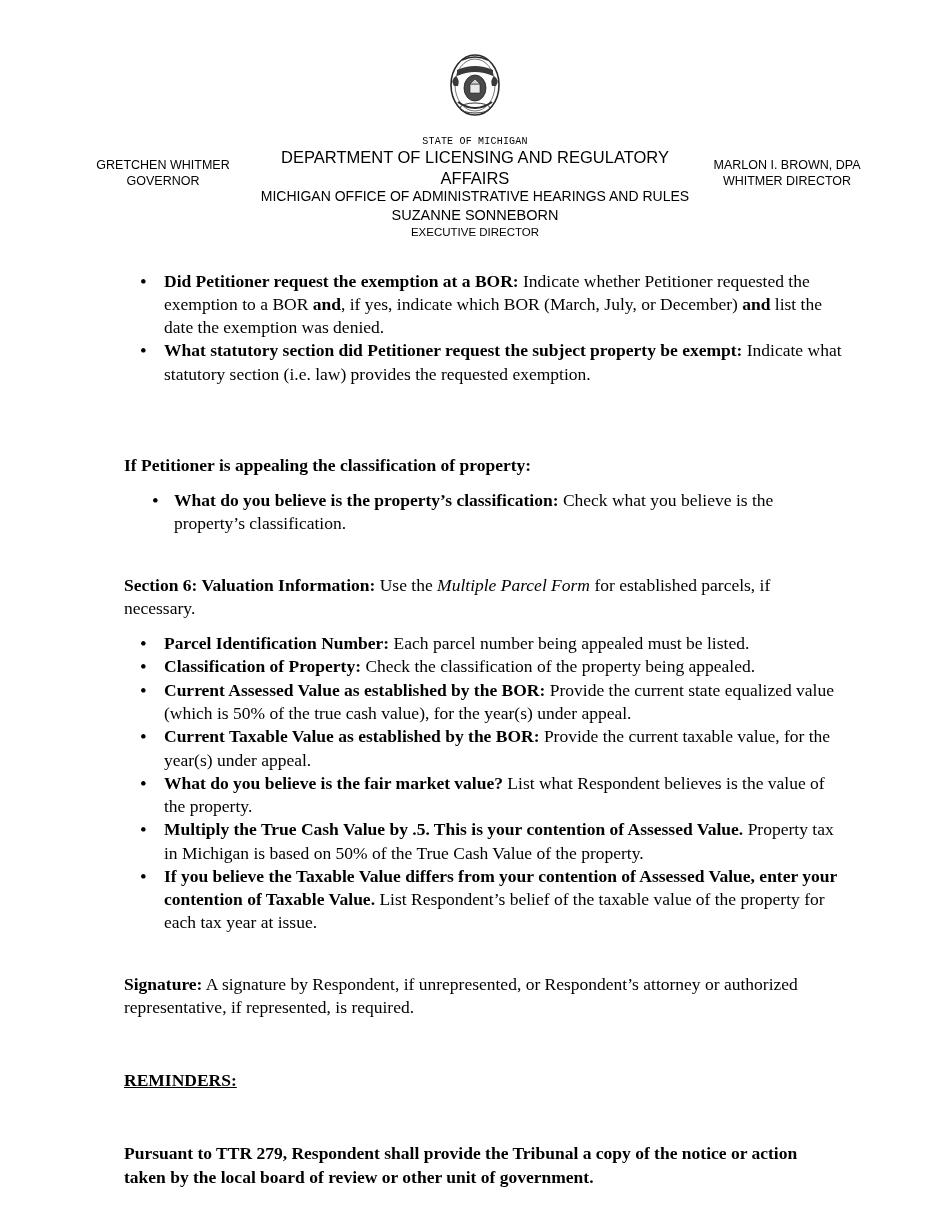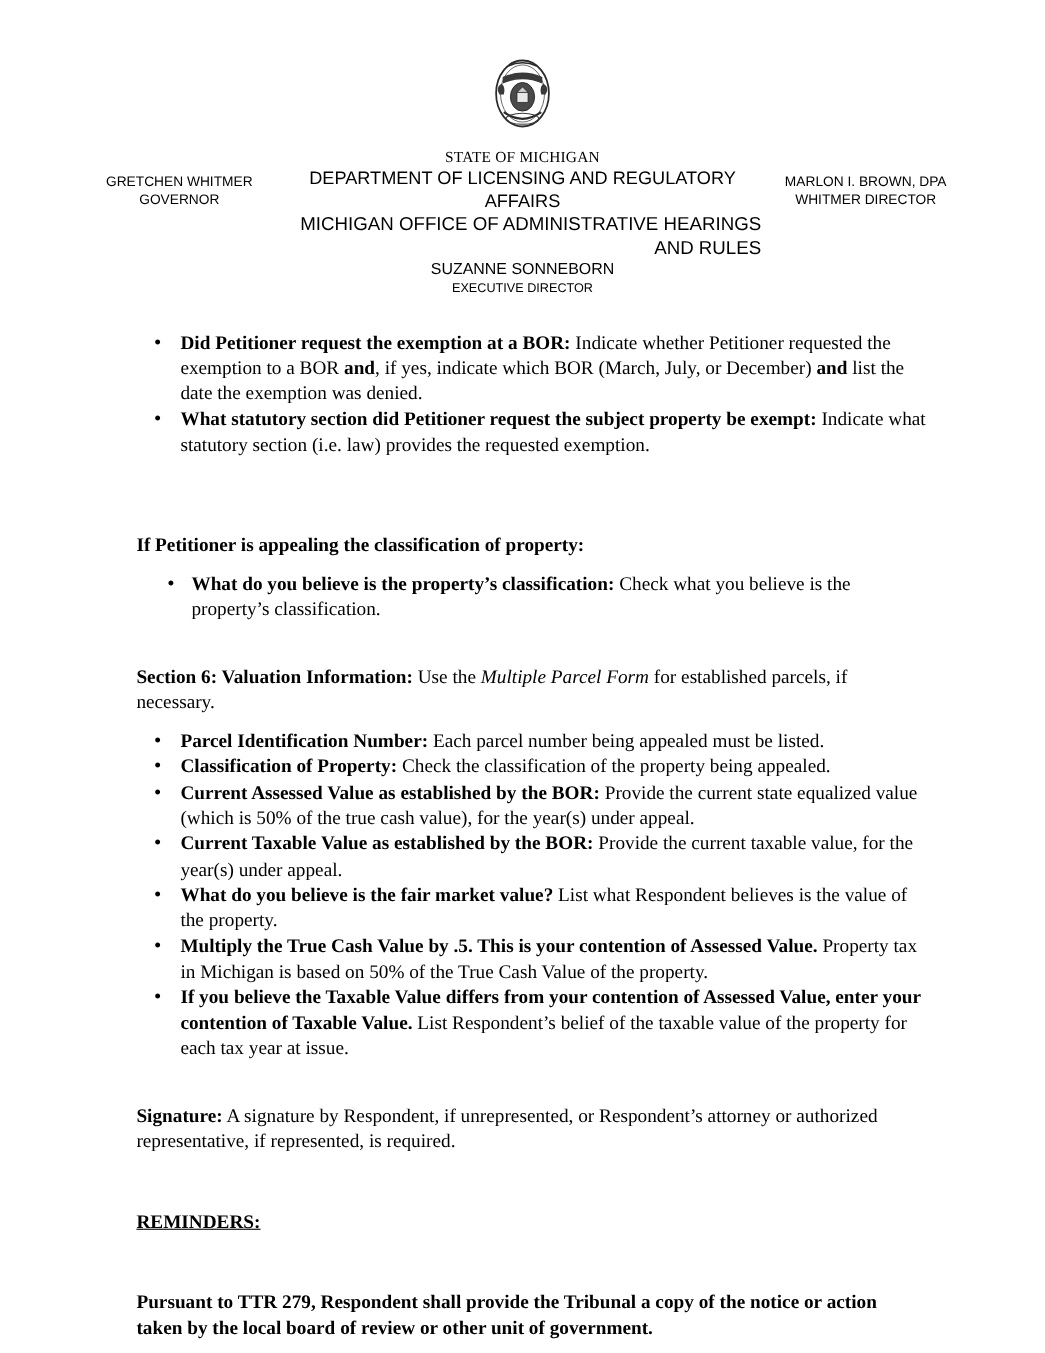--- a/index.html
+++ b/index.html
@@ -50,32 +50,31 @@
     line-height: 1.25;
     text-align: center;
     padding-top: 22px;
   }
   .head-center {
     flex: 1;
     text-align: center;
     font-family: "Liberation Sans", sans-serif;
   }
   .state-line {
-    font-family: Liberation Serif, serif;
-    font-size: 14px;
+    font-family: Liberation Mono, monospace;
+    font-size: 10px;
     letter-spacing: 0.2px;
   }
   .dept-line {
     font-size: 16.5px;
     line-height: 1.25;
   }
   .office-line {
-    font-size: 17px;
+    font-size: 14px;
     line-height: 1.25;
-    text-align: right;
   }
   .exec-name {
     font-size: 14.5px;
     line-height: 1.3;
   }
   .exec-title {
     font-size: 11.5px;
     line-height: 1.3;
   }
 

